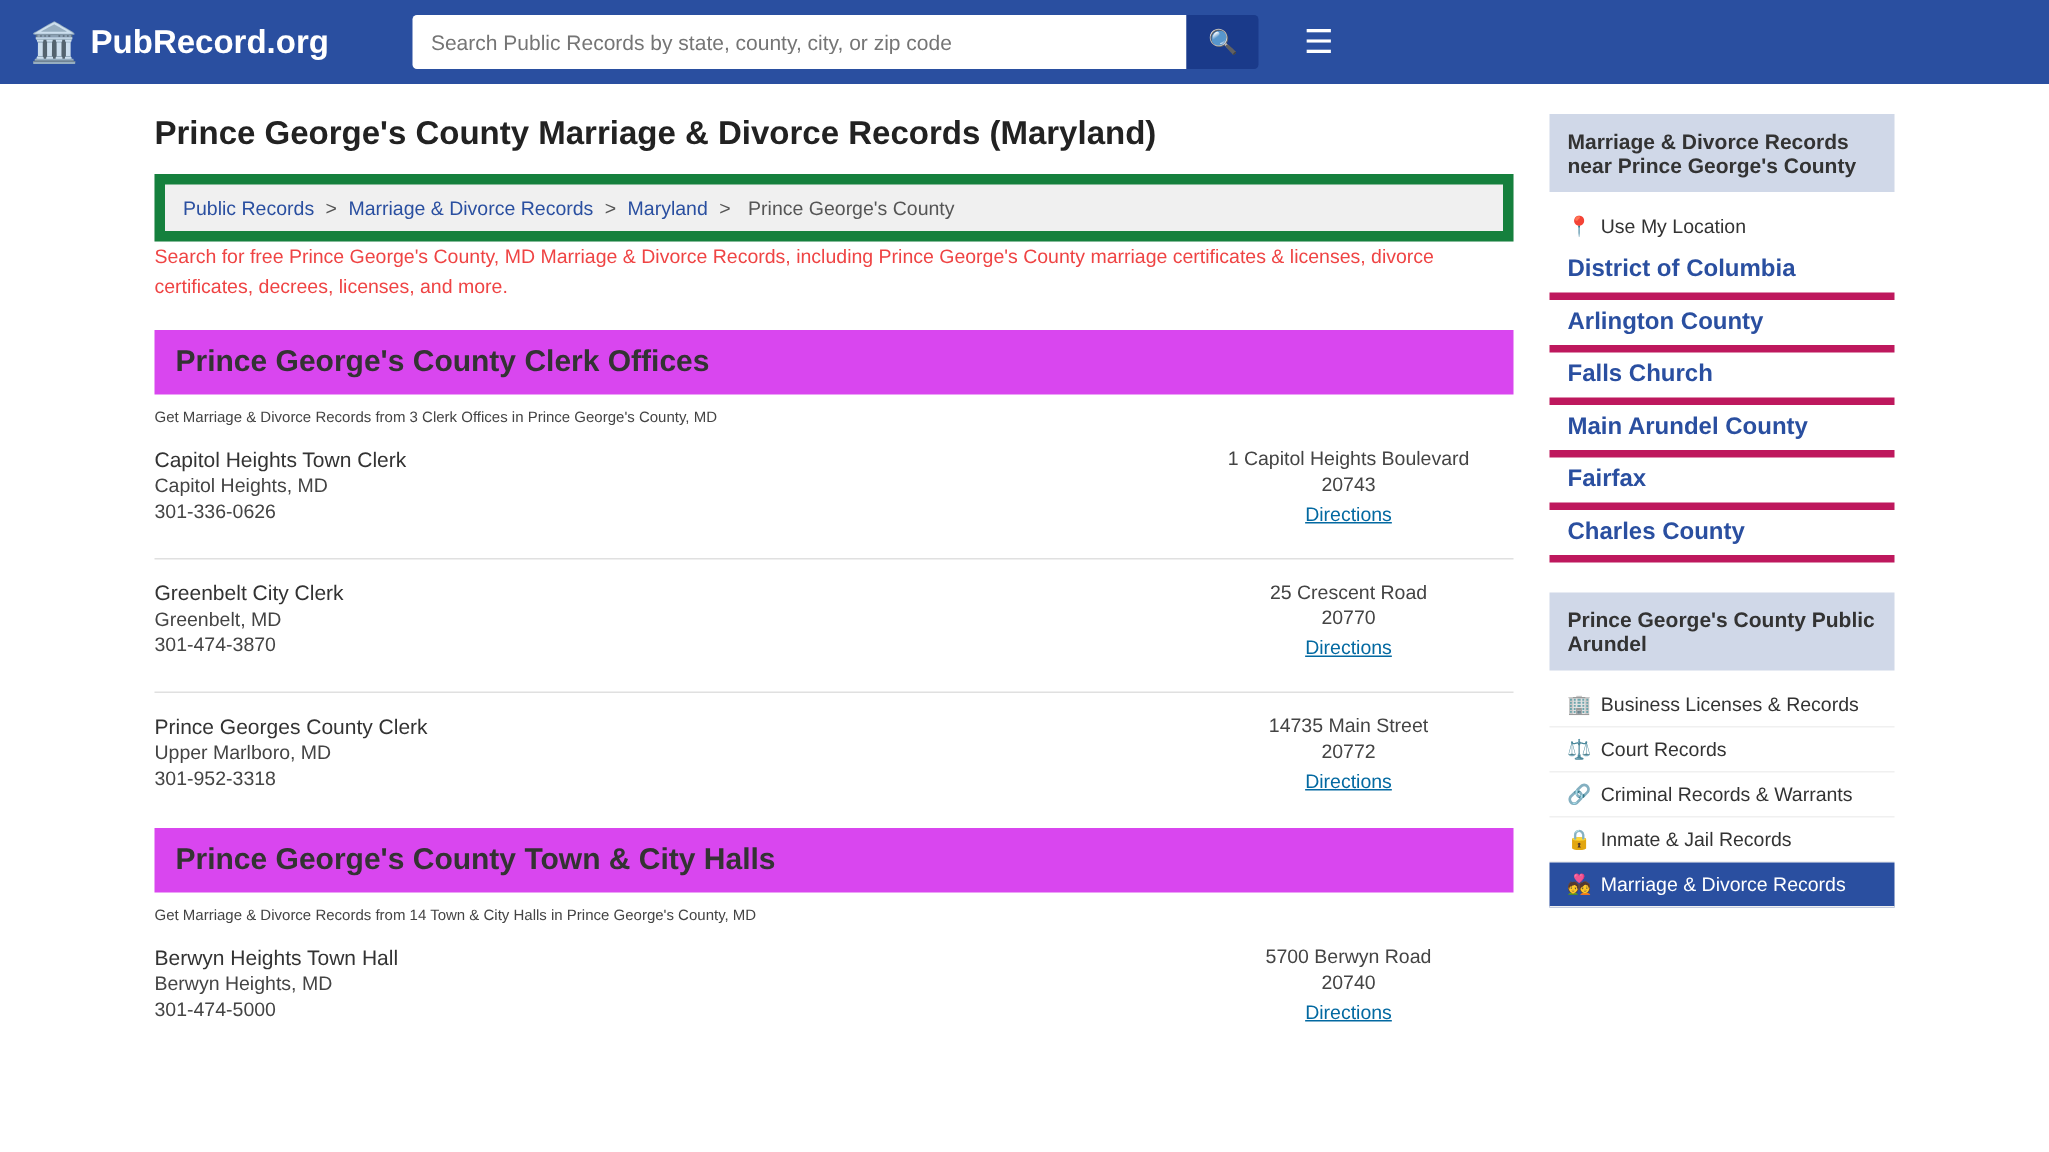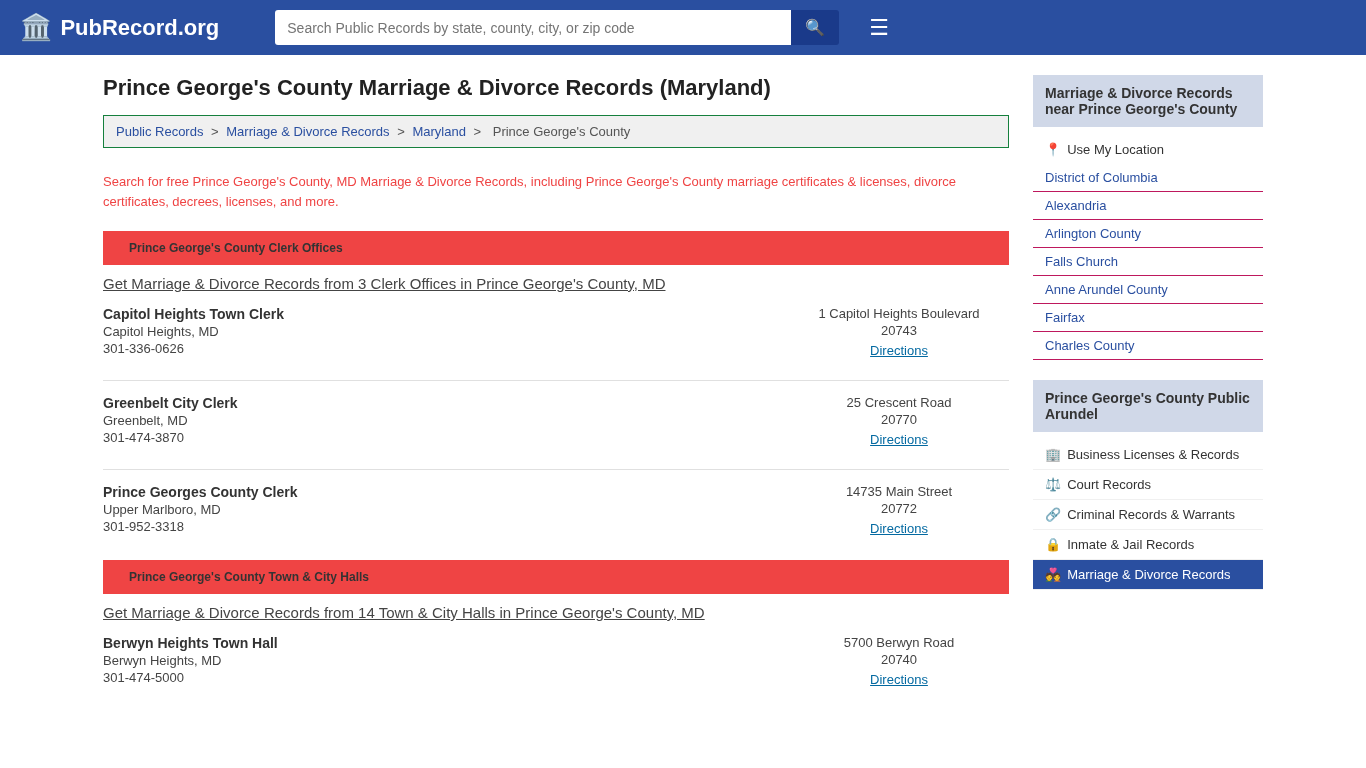--- a/index.html
+++ b/index.html
@@ -80,63 +80,62 @@
       color: #222;
       margin-bottom: 14px;
     }
 
     
     .breadcrumb {
       background: #f0f0f0;
       padding: 8px 12px;
       font-size: 13px;
       color: #555;
-      margin-bottom: 24px;
-      border: 1px solid #15803d;
+      margin-bottom: 0;
+      border: 7px solid #15803d;
     }
     .breadcrumb a {
       color: #2a4fa0;
       text-decoration: none;
     }
     .breadcrumb span { color: #555; margin: 0 4px; }
 
     
     .description {
       font-size: 13px;
       color: #ef4444;
       margin-bottom: 20px;
       line-height: 1.5;
     }
 
     
     .section-header {
-      background: #ef4444;
-      padding: 10px 26px;
-      font-weight: bold;
-      font-size: 12px;
+      background: #d946ef;
+      padding: 10px 14px;
+      font-weight: bold;
+      font-size: 20px;
       margin-bottom: 10px;
       border-left: none;
     }
     .section-desc {
-      font-size: 15px;
+      font-size: 10px;
       color: #444;
       margin-bottom: 14px;
-      text-decoration: underline;
     }
 
     
     .office-entry {
       display: flex;
       justify-content: space-between;
       margin-bottom: 22px;
     }
     .office-left { flex: 1; }
     .office-right { text-align: center; min-width: 220px; }
     .office-name {
-      font-weight: bold;
+      font-weight: normal;
       font-size: 14px;
       margin-bottom: 2px;
     }
     .office-city {
       font-size: 13px;
       color: #444;
       margin-bottom: 2px;
     }
     .office-phone {
       font-size: 13px;
@@ -190,24 +189,25 @@
       padding: 7px 12px;
       font-size: 13px;
       display: flex;
       align-items: center;
       gap: 6px;
       cursor: pointer;
       color: #333;
     }
     .sidebar-nearby-item {
       padding: 6px 12px;
-      font-size: 13px;
-      border-bottom: 1px solid #be185d;
+      font-size: 16px;
+      border-bottom: 5px solid #be185d;
       color: #2a4fa0;
       cursor: pointer;
+      font-weight: bold;
     }
 
     hr.divider {
       border: none;
       border-top: 1px solid #e0e0e0;
       margin: 14px 0;
     }
   </style>
 </head>
 <body>
@@ -316,24 +316,23 @@
 
     <div class="sidebar-section">
       <div class="sidebar-header">Marriage &amp; Divorce Records near Prince George's County</div>
 
       <div class="sidebar-location">
         <span>📍</span>
         <span>Use My Location</span>
       </div>
 
       <div class="sidebar-nearby-item">District of Columbia</div>
-      <div class="sidebar-nearby-item">Alexandria</div>
       <div class="sidebar-nearby-item">Arlington County</div>
       <div class="sidebar-nearby-item">Falls Church</div>
-      <div class="sidebar-nearby-item">Anne Arundel County</div>
+      <div class="sidebar-nearby-item">Main Arundel County</div>
       <div class="sidebar-nearby-item">Fairfax</div>
       <div class="sidebar-nearby-item">Charles County</div>
     </div>
 
     <div class="sidebar-section">
       <div class="sidebar-header">Prince George's County Public Arundel</div>
 
       <div class="sidebar-item">
         <span>🏢</span>
         <span>Business Licenses &amp; Records</span>

